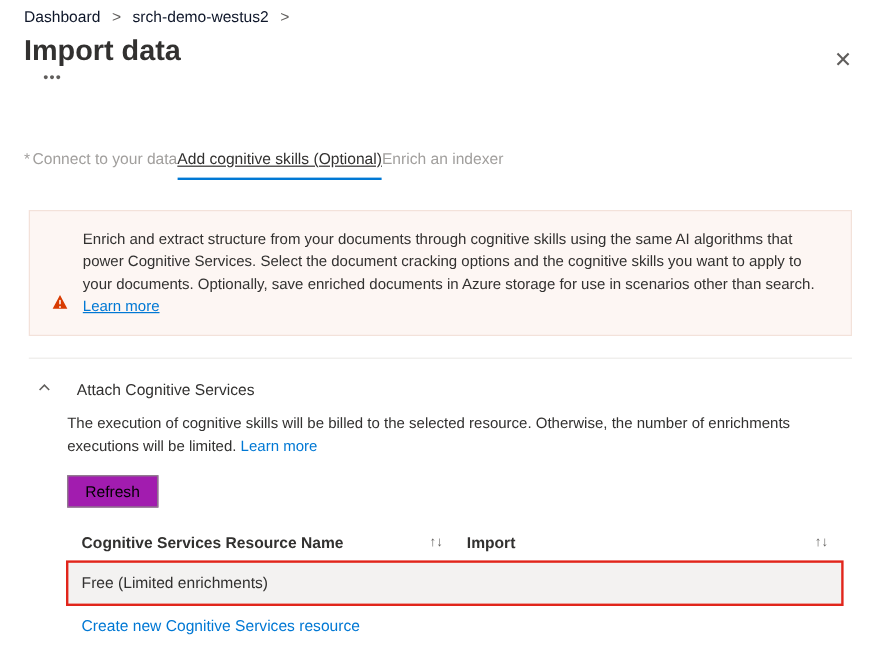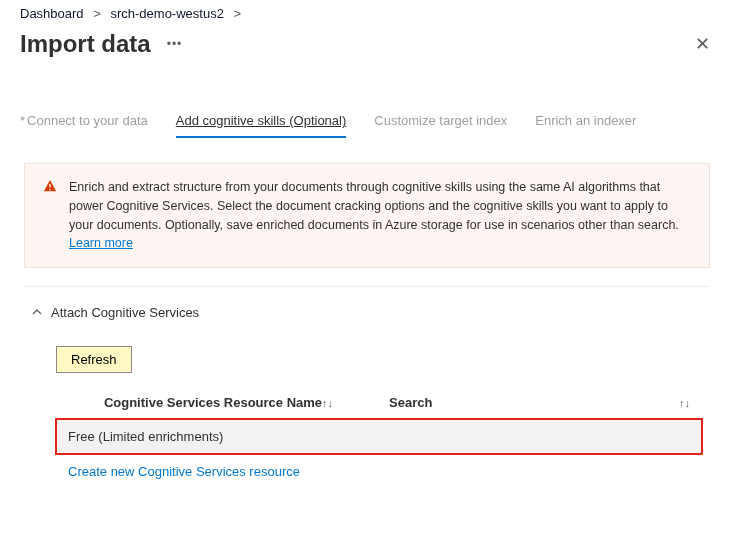--- a/index.html
+++ b/index.html
@@ -30,21 +30,22 @@
       margin: 0 6px;
     }
     .header {
       display: flex;
       align-items: center;
       justify-content: space-between;
       padding: 8px 20px 20px 20px;
     }
     .title-wrap {
       display: flex;
-      align-items: center;
+      align-items: flex-start;
+      flex-direction: column;
     }
     .page-title {
       font-size: 24px;
       font-weight: 600;
       color: #323130;
     }
     .ellipsis {
       margin-left: 16px;
       color: #605e5c;
       font-size: 12px;
@@ -53,21 +54,20 @@
     }
     .close-x {
       font-size: 18px;
       color: #605e5c;
       cursor: pointer;
       font-weight: 300;
       padding: 4px;
     }
     .tabs {
       display: flex;
-      gap: 28px;
       padding: 0 20px;
       margin-top: 28px;
       border-bottom: 1px solid transparent;
     }
     .tab {
       padding: 6px 0 8px 0;
       color: #a19f9d;
       cursor: pointer;
       font-size: 13px;
       white-space: nowrap;
@@ -87,20 +87,21 @@
     }
     .info-banner {
       background: #fdf6f3;
       border: 1px solid #f3e2da;
       padding: 14px 18px;
       display: flex;
       gap: 12px;
       font-size: 12.5px;
       line-height: 1.5;
       color: #323130;
+      align-items: flex-end;
     }
     .warn-icon {
       color: #d83b01;
       flex-shrink: 0;
       margin-top: 1px;
     }
     .info-banner a {
       color: #0078d4;
       text-decoration: underline;
       cursor: pointer;
@@ -108,21 +109,21 @@
     .divider {
       border-top: 1px solid #edebe9;
       margin-top: 18px;
     }
     .section {
       margin-top: 18px;
     }
     .section-header {
       display: flex;
       align-items: center;
-      gap: 9px;
+      gap: 22px;
       cursor: pointer;
       padding-left: 8px;
     }
     .chevron {
       font-size: 11px;
       color: #605e5c;
     }
     .section-title {
       font-size: 13px;
       color: #323130;
@@ -134,41 +135,41 @@
       color: #323130;
     }
     .section-body a {
       color: #0078d4;
       text-decoration: none;
       cursor: pointer;
     }
     .refresh-btn {
       margin-top: 14px;
       padding: 5px 14px;
-      background: #fef9c3;
+      background: #a21caf;
       border: 1px solid #8a8886;
       font-size: 13px;
       cursor: pointer;
       font-family: inherit;
     }
     .table-wrap {
       margin-top: 14px;
     }
     .thead {
       display: flex;
       padding: 6px 12px;
       font-size: 13px;
       font-weight: 600;
       color: #323130;
     }
     .col-name {
       flex: 1;
       display: flex;
       align-items: center;
-      justify-content: center;
+      justify-content: space-between;
       padding-right: 20px;
     }
     .col-region {
       flex: 1;
       display: flex;
       align-items: center;
       justify-content: space-between;
     }
     .sort-icon {
       font-size: 11px;
@@ -212,21 +213,20 @@
   <div class="title-wrap">
     <h1 class="page-title">Import data</h1>
     <span class="ellipsis">•••</span>
   </div>
   <span class="close-x">✕</span>
 </div>
 
 <div class="tabs">
   <div class="tab"><span class="req">*</span><span>Connect to your data</span></div>
   <div class="tab active">Add cognitive skills (Optional)</div>
-  <div class="tab">Customize target index</div>
   <div class="tab">Enrich an indexer</div>
 </div>
 
 <div class="content">
   <div class="info-banner">
     <span class="warn-icon">
       <svg width="14" height="14" viewBox="0 0 16 16">
           <path fill="#d83b01" d="M8 1l7 13H1L8 1zm0 4.5a.75.75 0 00-.75.75v3a.75.75 0 001.5 0v-3A.75.75 0 008 5.5zm0 6a.9.9 0 100 1.8.9.9 0 000-1.8z"></path>
         </svg>
     </span>
@@ -240,30 +240,33 @@
   <div class="section">
     <div class="section-header">
       <span class="chevron">
         <svg width="10" height="10" viewBox="0 0 10 10">
             <path d="M1 7l4-4 4 4" stroke="#605e5c" stroke-width="1.3" fill="none"></path>
           </svg>
       </span>
       <span class="section-title">Attach Cognitive Services</span>
     </div>
     <div class="section-body">
+      <div>
+        <span>The execution of cognitive skills will be billed to the selected resource. Otherwise, the number of enrichments executions will be limited. </span><a>Learn more</a>
+      </div>
       <button class="refresh-btn">Refresh</button>
 
       <div class="table-wrap">
         <div class="thead">
           <div class="col-name">
             <span>Cognitive Services Resource Name</span>
             <span class="sort-icon">↑↓</span>
           </div>
           <div class="col-region">
-            <span>Search</span>
+            <span>Import</span>
             <span class="sort-icon">↑↓</span>
           </div>
         </div>
         <div class="trow">
           <div class="cell-name">Free (Limited enrichments)</div>
           <div class="cell-region"></div>
         </div>
         <a class="create-link">Create new Cognitive Services resource</a>
       </div>
     </div>

